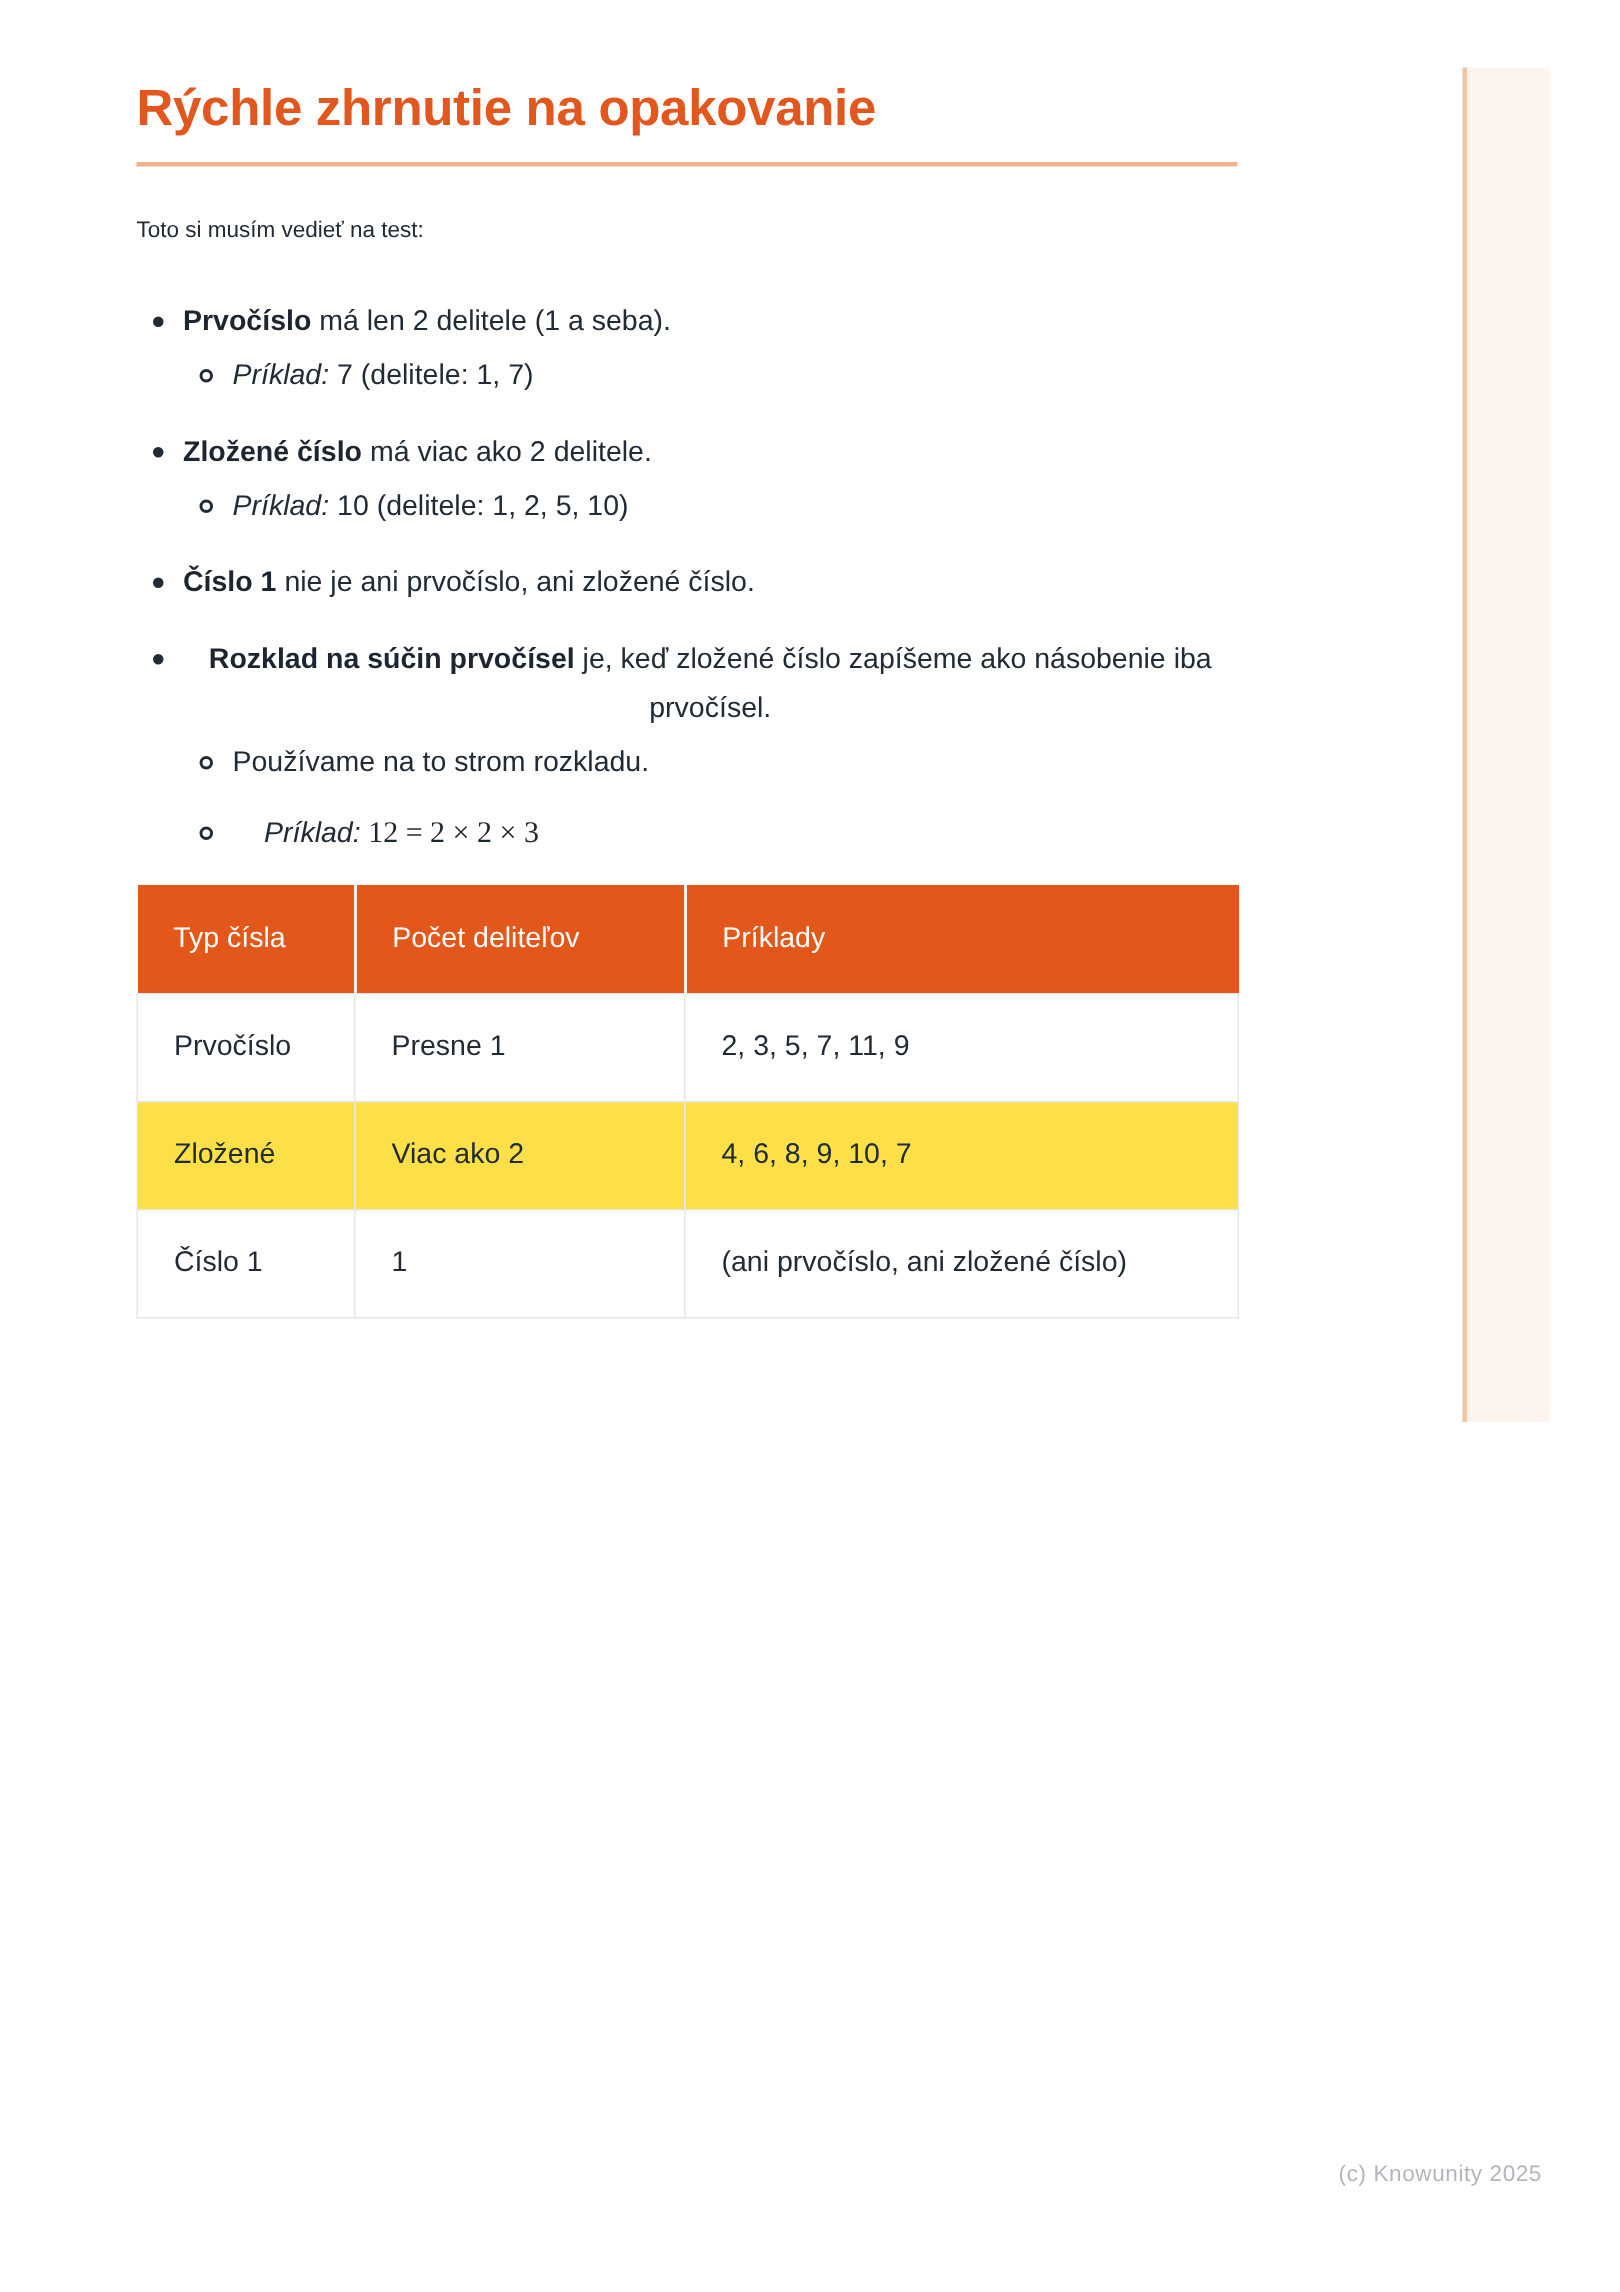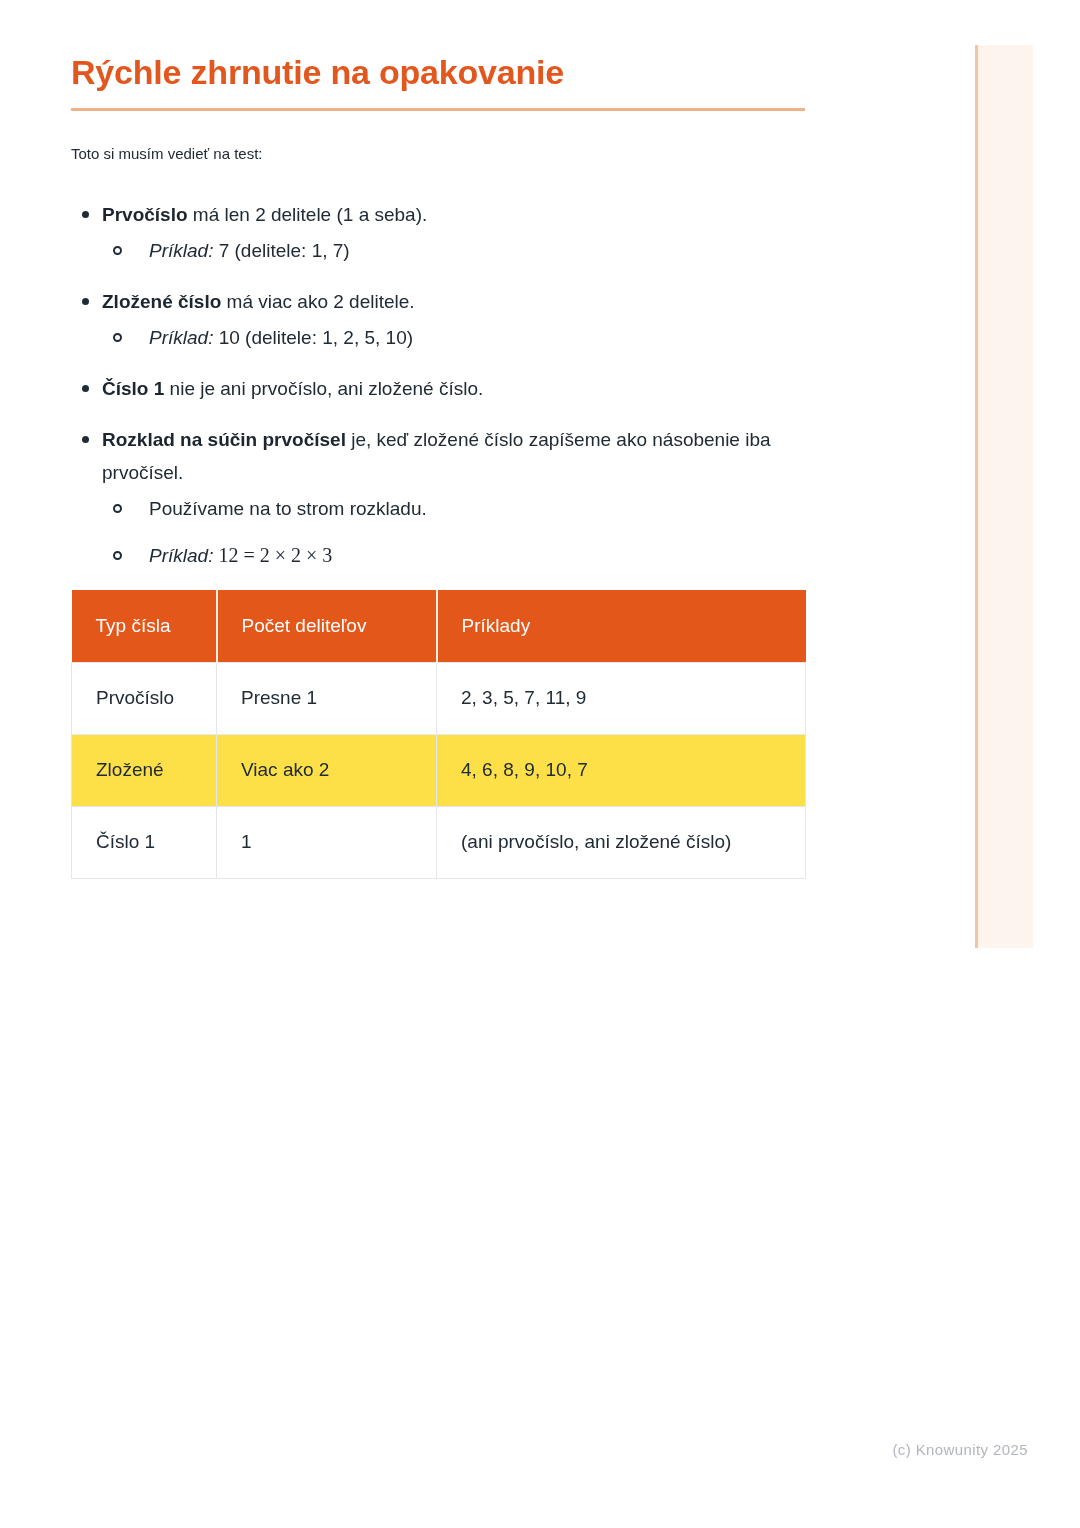--- a/index.html
+++ b/index.html
@@ -15,21 +15,21 @@
     position: absolute;
     left: 975px;
     top: 45px;
     width: 58px;
     height: 903px;
     background: #fdf4ed;
     border-left: 3px solid #f1c5a4;
   }
   .content {
     position: relative;
-    padding: 52px 0 0 71px;
+    padding: 52px 0 0 91px;
     width: 827px;
   }
   h1.page-title {
     font-size: 34px;
     line-height: 40px;
     font-weight: 700;
     letter-spacing: -0.2px;
     color: #e2571e;
   }
   .divider {
@@ -40,40 +40,40 @@
   }
   .intro {
     margin-top: 31px;
     font-size: 15px;
     line-height: 24px;
     color: #212b36;
   }
   .list { margin-top: 32px; width: 734px; }
   .item { margin-bottom: 18px; }
   .item:last-child { margin-bottom: 0; }
-  .line { display: flex; font-size: 19px; line-height: 33px; }
+  .line { display: flex; font-size: 19px; line-height: 33px; text-align: center; }
   .dot {
     flex: none;
     width: 7px; height: 7px;
     margin: 13px 0 0 11px;
     border-radius: 50%;
     background: #212b36;
   }
   .line .txt { margin-left: 13px; }
   .sub { display: flex; font-size: 19px; line-height: 33px; margin-left: 42px; margin-top: 3px; }
-  .sub + .sub { margin-top: 14px; }
+  .sub + .sub { margin-top: 14px; gap: 21px; }
   .circ {
     flex: none;
     width: 9px; height: 9px;
     margin-top: 12px;
     border: 2px solid #212b36;
     border-radius: 50%;
     background: transparent;
   }
-  .sub .txt { margin-left: 27px; }
+  .sub .txt { margin-left: 13px; }
   strong { font-weight: 700; color: #1c2530; }
   em { font-style: italic; }
   .math {
     font-family: "Liberation Serif", serif;
     font-size: 20px;
     color: #1c2530;
   }
   table.summary {
     margin-top: 18px;
     width: 734px;

